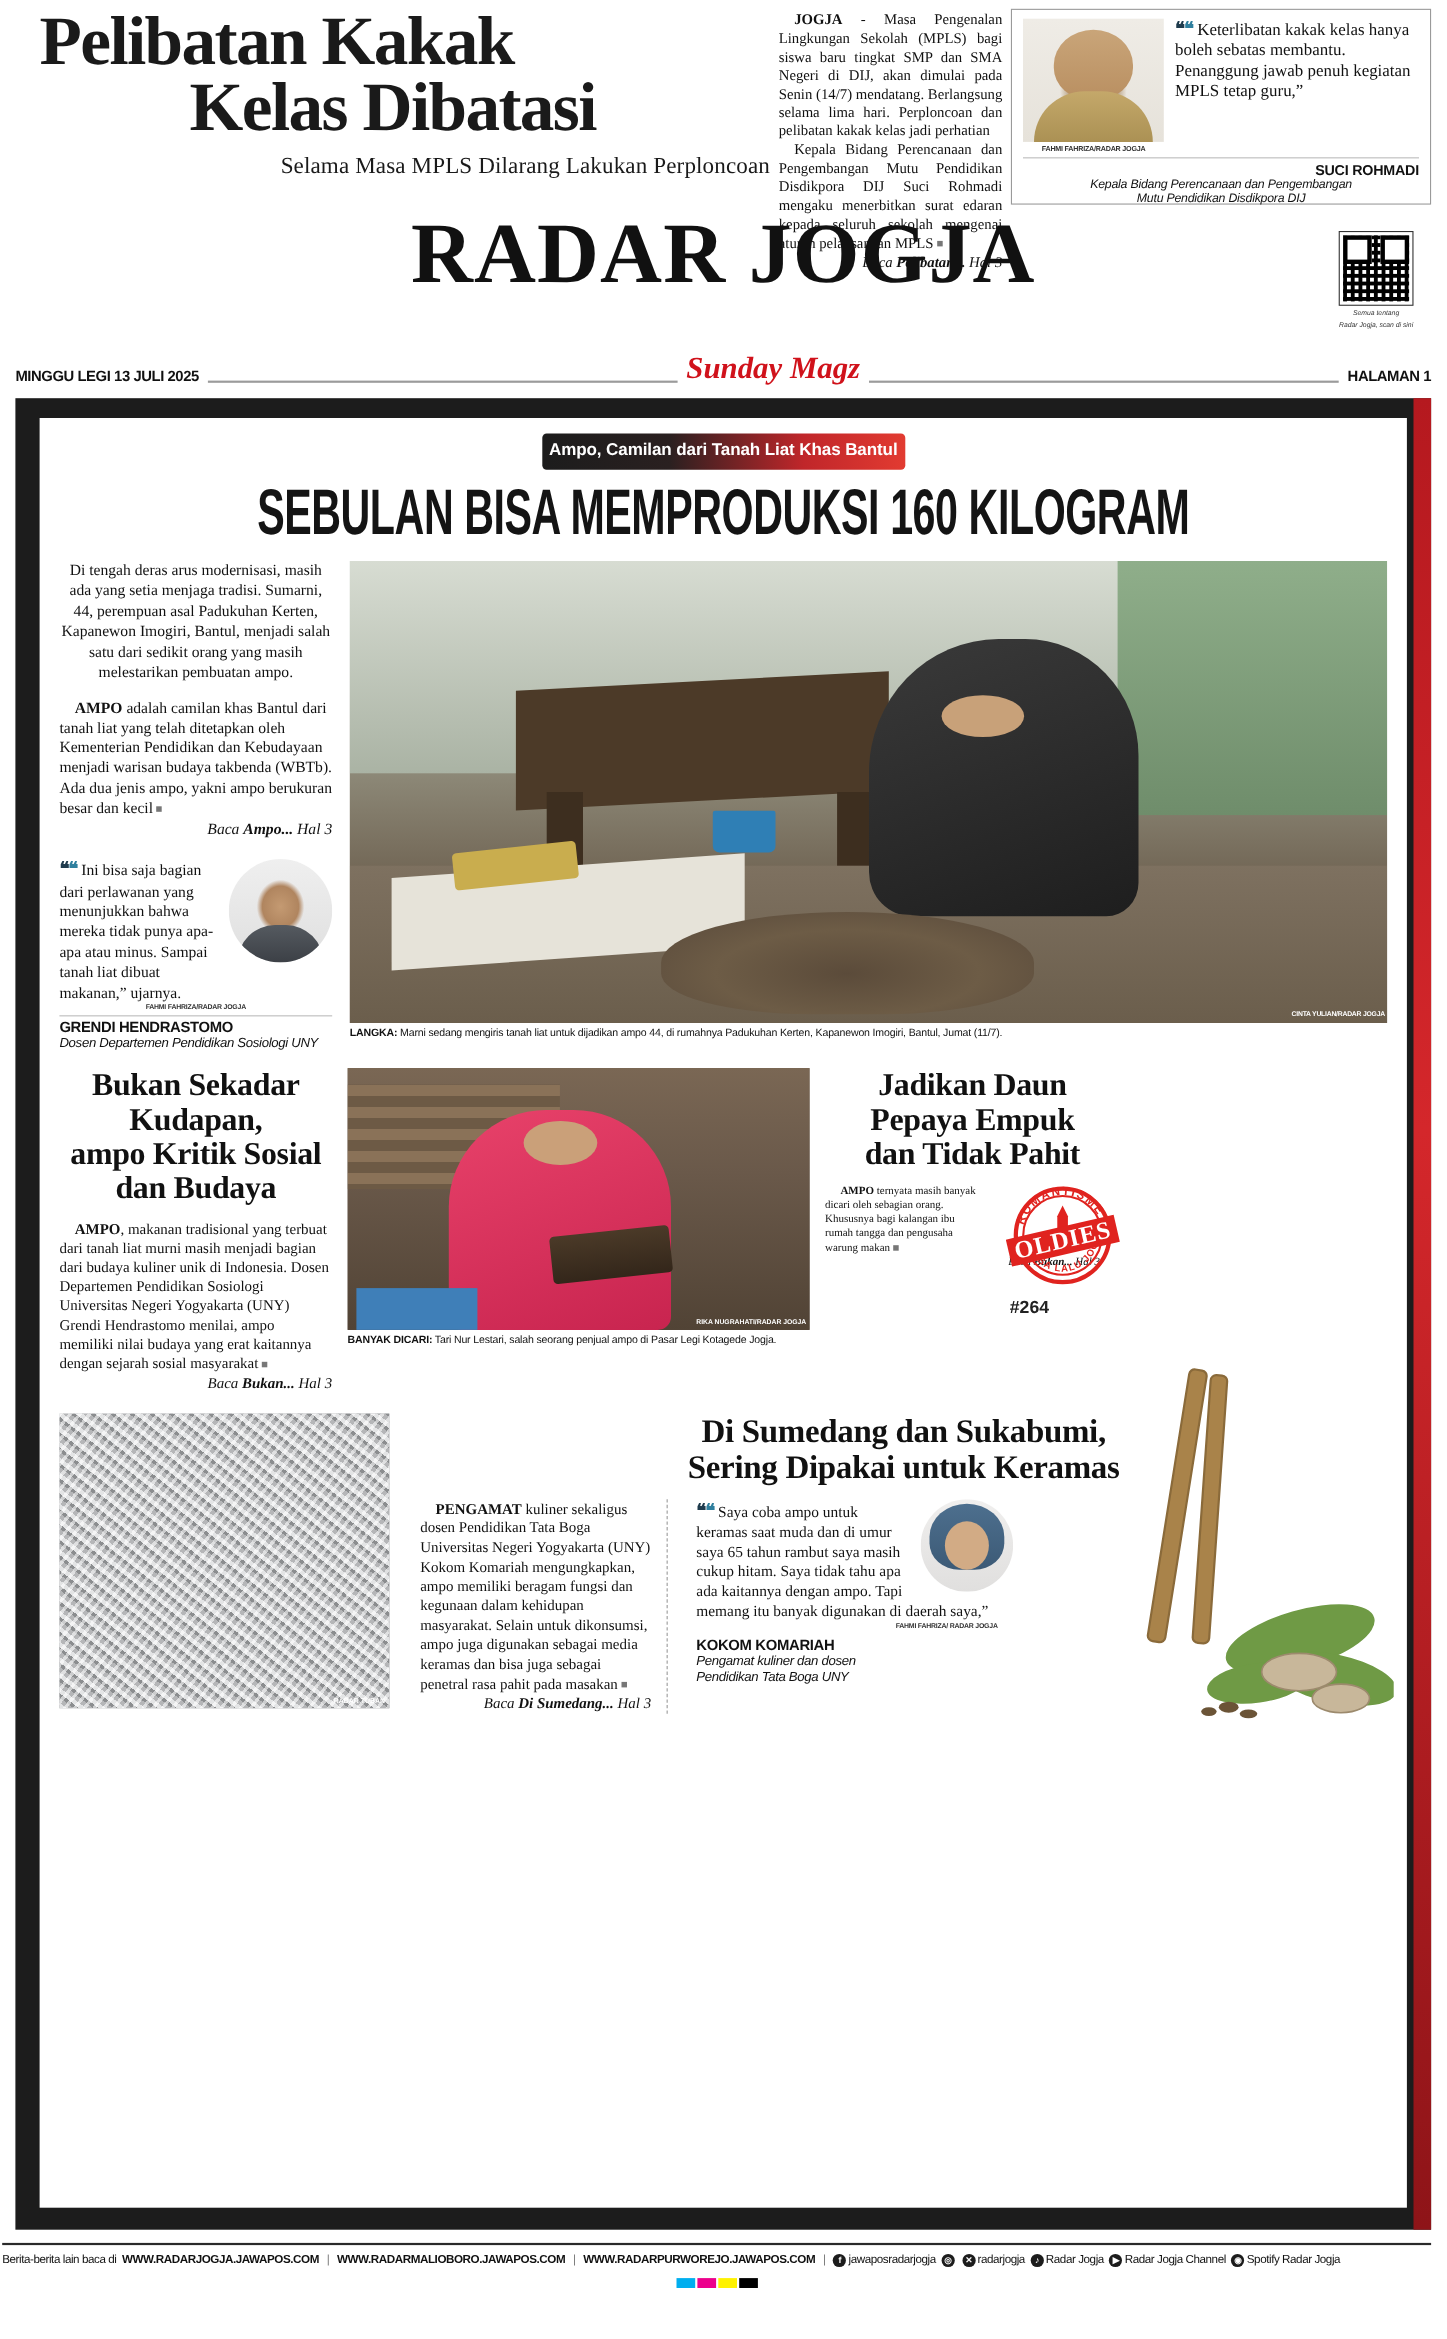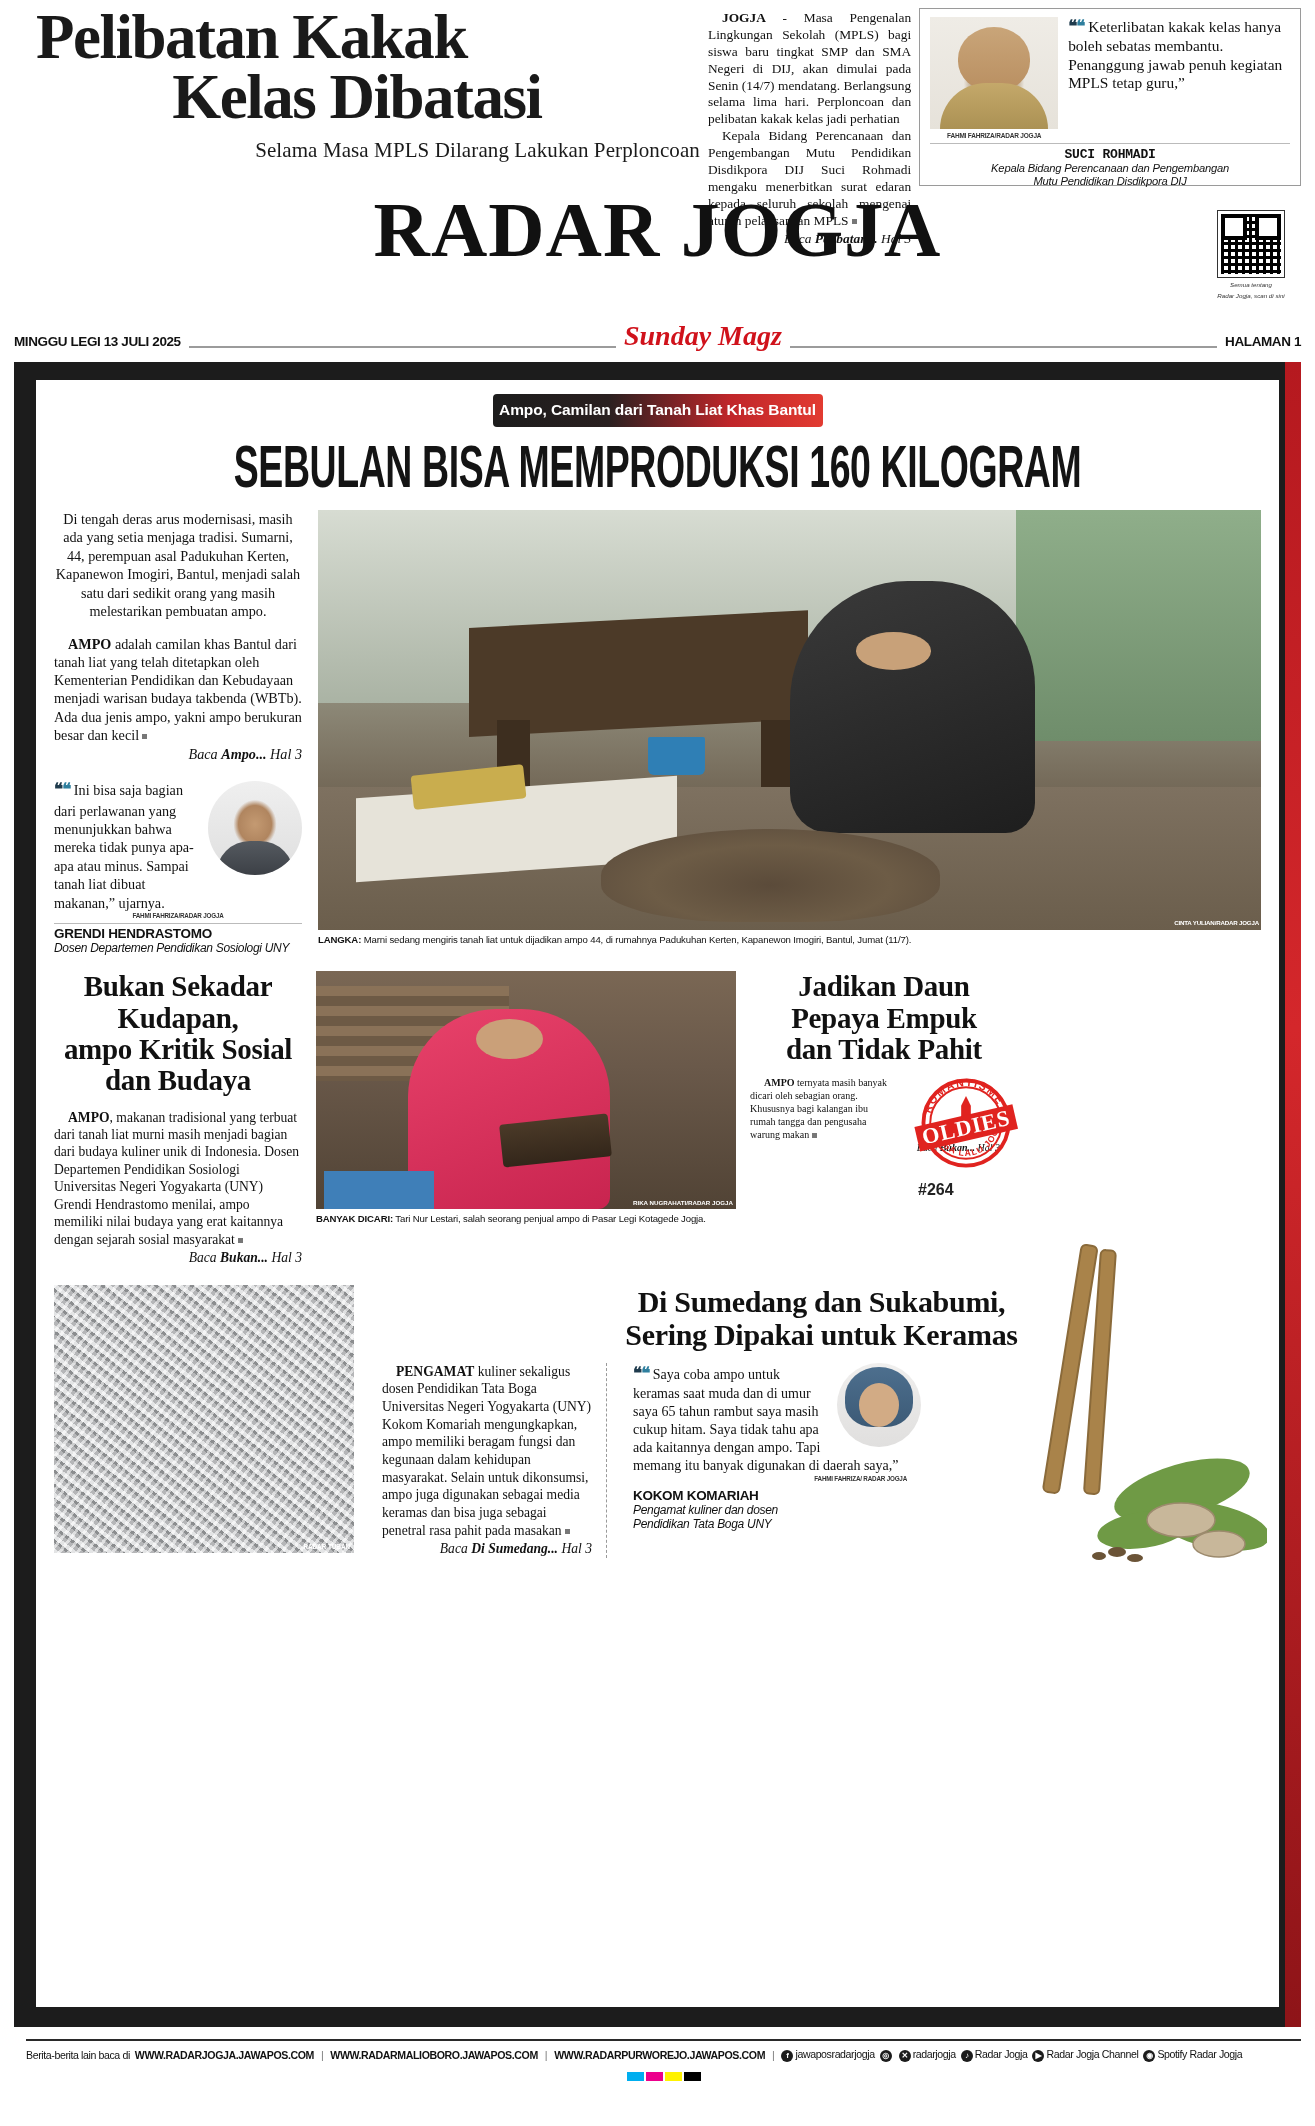--- a/index.html
+++ b/index.html
@@ -87,22 +87,22 @@
     text-align:center; margin-top:3px; color:#333;
   }
   .qc-quote {
     font-size: 15.4px;
     line-height: 1.19;
     font-family:"Liberation Serif", serif;
   }
   .qmark { color:#1f3b4d; font-size:17px; letter-spacing:-1px; font-weight:bold;}
   .qmark .c2 { color:#2f7f9e; }
   .qc-name {
-    font-family:Liberation Mono, monospace;
-    font-weight:bold; font-size:13px; text-align:center;
+    font-family:Liberation Sans, sans-serif;
+    font-weight:bold; font-size:13px; text-align:right;
     border-top:1px solid #bbb; margin-top:4px; padding-top:3px;
     letter-spacing:-0.2px;
   }
   .qc-role {
     font-family:"Liberation Sans", sans-serif;
     font-style: italic; font-size:11.2px; text-align:center; line-height:1.18;
     letter-spacing:-0.2px;
   }
 
   
@@ -377,21 +377,21 @@
   .r3-qphoto::after{
     content:""; position:absolute; left:22px; top:20px; width:40px; height:44px;
     border-radius:50%; background:#d2ab85;
   }
 
   
   .bamboo { position:absolute; right: -6px; bottom: -6px; width: 300px; height: 330px; pointer-events:none;}
   .bamboo svg { width:100%; height:100%; }
 
   
-  .footer { margin: 12px 14px 0 26px; }
+  .footer { margin: 12px 14px 0 2px; }
   .footer-rule { border-top: 2px solid #2a2a2a; }
   .footer-line {
     display:flex; align-items:center; flex-wrap:wrap; gap:5px;
     font-family:"Liberation Sans", sans-serif;
     font-size:10.6px; font-weight:bold; letter-spacing:-0.4px;
     padding: 7px 0 6px 0;
   }
   .footer-line .thin { font-weight:normal; }
   .sep { color:#777; font-weight:normal; margin:0 2px;}
   .sicon {

